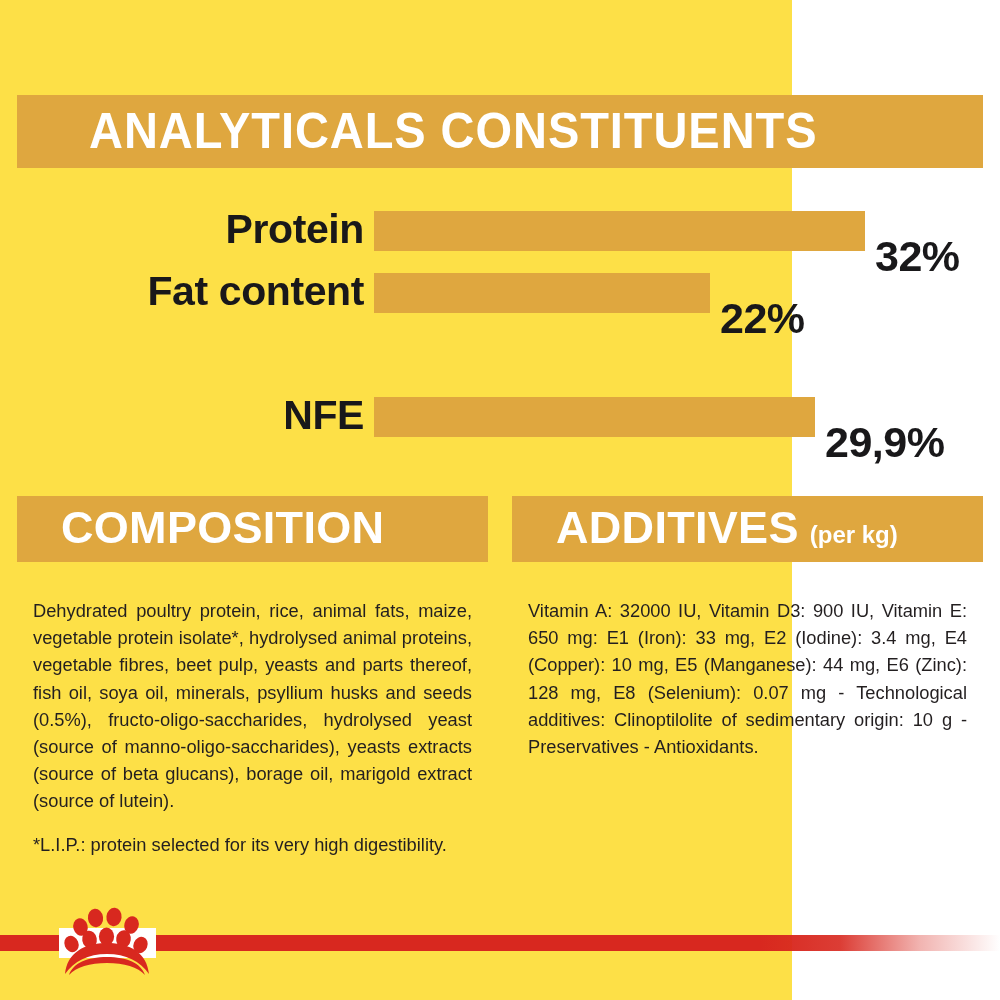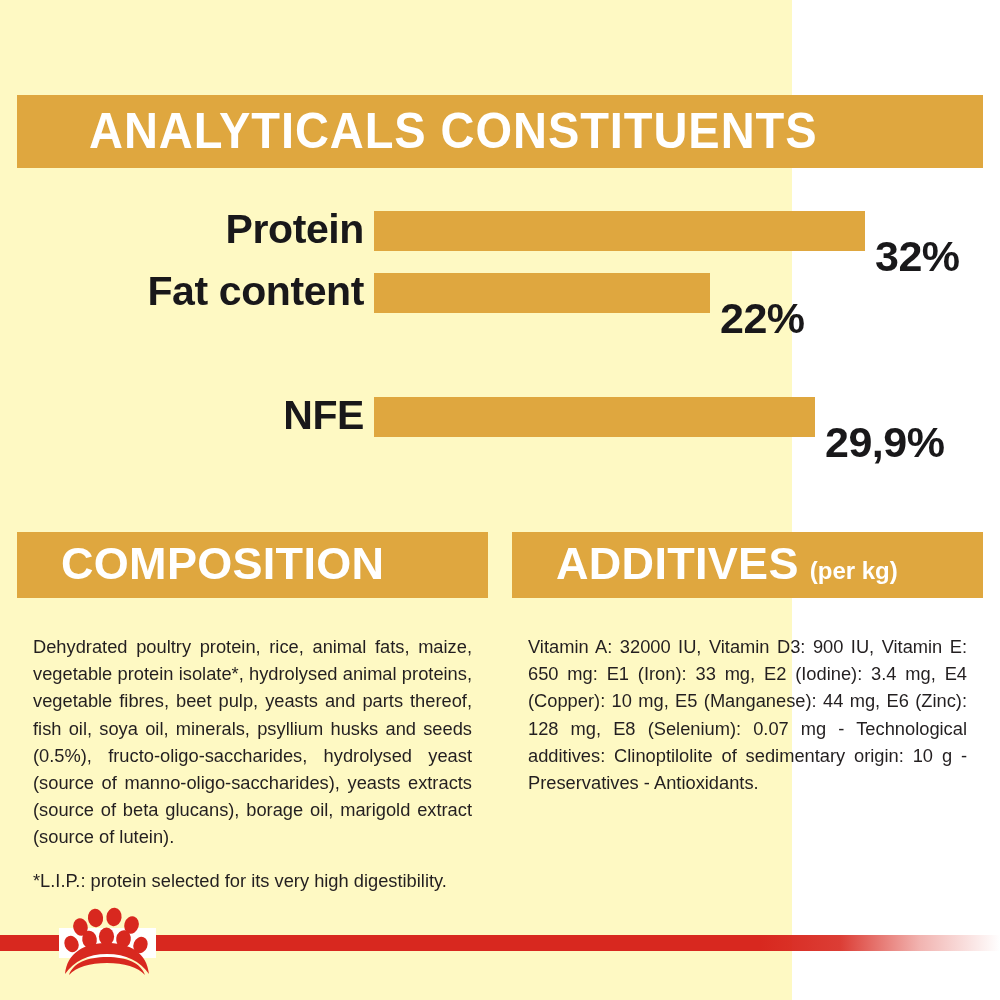--- a/index.html
+++ b/index.html
@@ -9,21 +9,21 @@
     height: 1000px;
     background: #ffffff;
     font-family: "Liberation Sans", sans-serif;
     overflow: hidden;
   }
 
   #page {
     position: relative;
     width: 792px;
     height: 1000px;
-    background: #fef9c3;
+    background: #fde047;
   }
 
   
   .banner {
     position: absolute;
     left: 17px;
     top: 95px;
     width: 966px;
     height: 73px;
     background: #dfa73f;
@@ -95,21 +95,21 @@
     font-size: 43px;
     color: #19181a;
     line-height: 1;
     letter-spacing: -0.5px;
     margin-top: 28px;
   }
 
   
   .panel {
     position: absolute;
-    top: 532px;
+    top: 496px;
   }
   .panel.left  { left: 17px;  width: 471px; }
   .panel.right { left: 512px; width: 471px; }
 
   .panel-head {
     position: relative;
     height: 66px;
     background: #dfa73f;
     width: 100%;
   }

